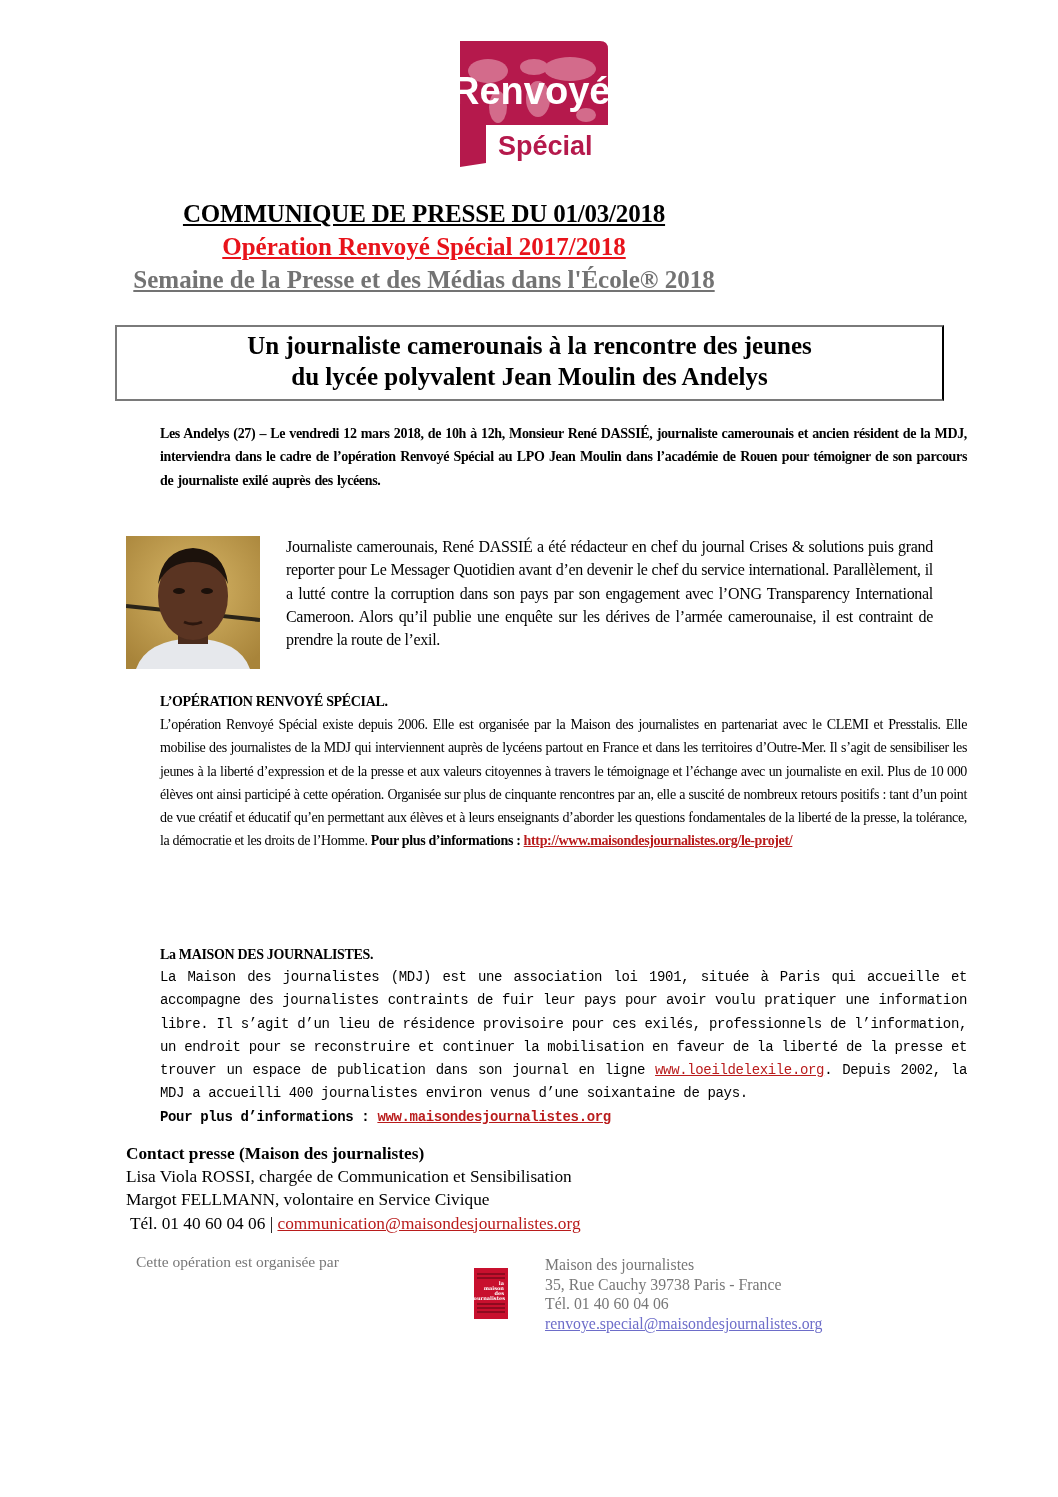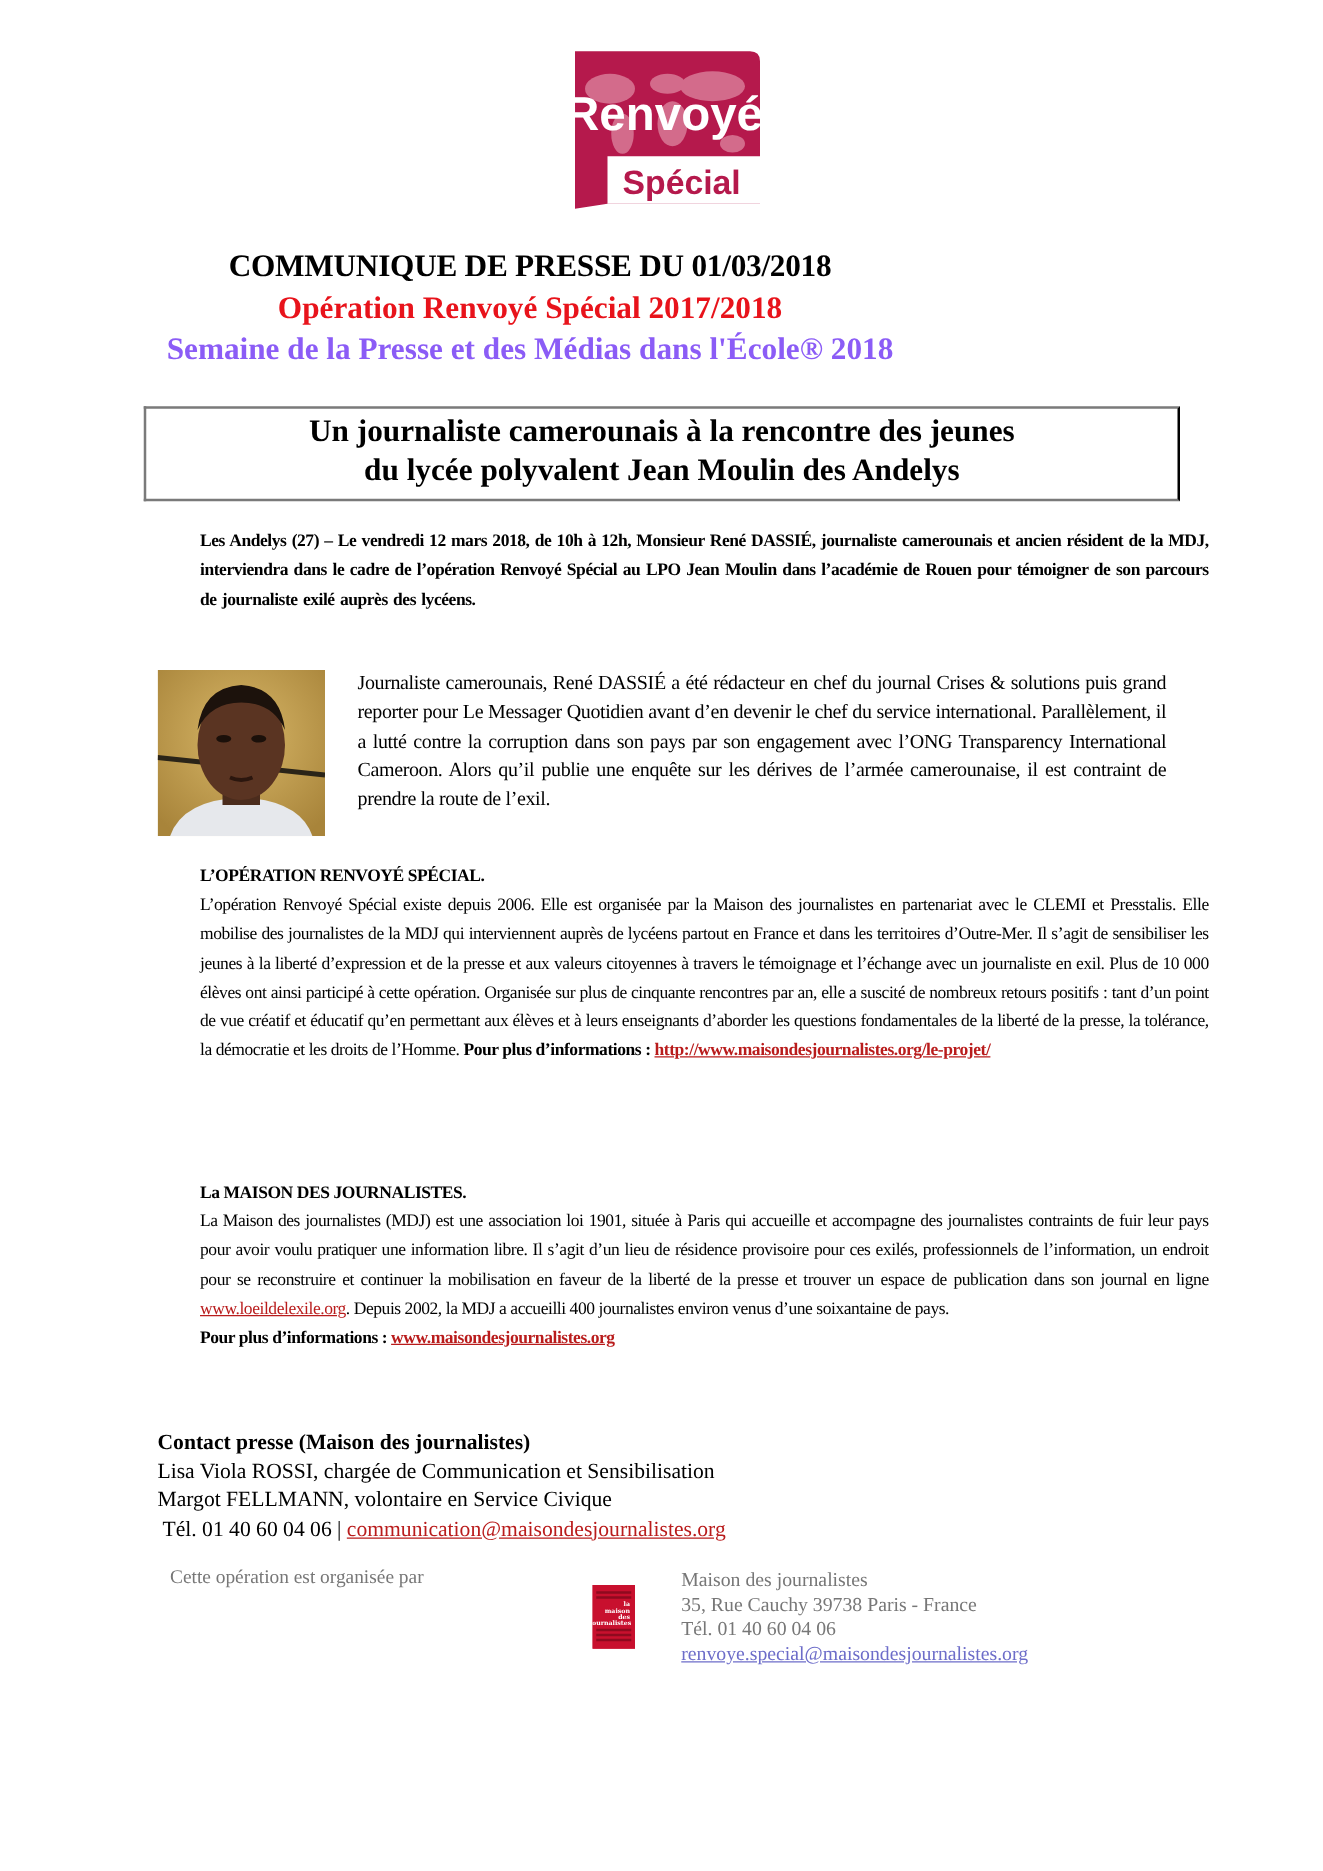--- a/index.html
+++ b/index.html
@@ -4,42 +4,42 @@
 <style>
   html, body { margin: 0; padding: 0; background: #ffffff; }
   body { width: 1058px; height: 1497px; position: relative; overflow: hidden;
          font-family: "Liberation Serif", "DejaVu Serif", serif; color: #000; }
   .abs { position: absolute; }
 
   
   #logo { left: 446px; top: 37px; width: 166px; height: 132px; }
 
   
-  .title-block { left: 0; width: 848px; text-align: center; font-weight: bold; }
+  .title-block { left: 0; width: 848px; text-align: center; font-weight: bold; text-decoration: underline; }
   #title1 { top: 200px; font-size: 25px; color: #000; letter-spacing: -0.2px; }
   #title2 { top: 233px; font-size: 25px; color: #e8131b; }
-  #title3 { top: 266px; font-size: 25px; color: #8b5cf6; }
+  #title3 { top: 266px; font-size: 25px; color: #737373; }
 
   
   #headline-box { left: 115px; top: 325px; width: 825px; height: 69px;
                   border: 2px solid #7a7a7a; border-right-color: #000; box-sizing: content-box;
                   text-align: center; font-weight: bold; font-size: 25px; line-height: 31px;
                   padding-top: 3px; }
 
   .para { left: 112px; width: 807px; font-size: 14px; line-height: 23.3px; text-align: justify; margin-left: 48px; }
   .para.condensed { letter-spacing: -0.35px; }
   #lead { top: 422px; font-weight: bold; word-spacing: 1px; }
 
   #photo { left: 126px; top: 536px; width: 134px; height: 133px; overflow: hidden; }
   #bio { left: 286px; top: 535px; width: 647px; font-size: 16px; line-height: 23.3px; text-align: justify; letter-spacing: -0.3px; }
 
   #sec1-title { top: 690px; font-weight: bold; }
   #sec1-body { top: 713px; }
   #sec2-title { top: 943px; font-weight: bold; }
-  #sec2-body { top: 966px; }
+  #sec2-body { top: 966px; font-family: Liberation Mono, monospace; }
 
   #contact-title { left: 126px; top: 1142px; font-weight: bold; font-size: 17.3px; line-height: 23px; }
   #contact-lines { left: 126px; top: 1165px; font-size: 17.3px; line-height: 23.3px; }
 
   a.lnk { color: #b91c1c; text-decoration: underline; font-weight: inherit; }
   a.lnk.light { color: #6d6dc9; }
 
   #footer-left { left: 136px; top: 1253px; font-size: 15.5px; color: #777; }
   #footer-logo { left: 474px; top: 1268px; width: 34px; height: 51px; background: #c8102e; }
   #footer-right { left: 545px; top: 1255px; font-size: 15.8px; line-height: 19.7px; color: #777; }

